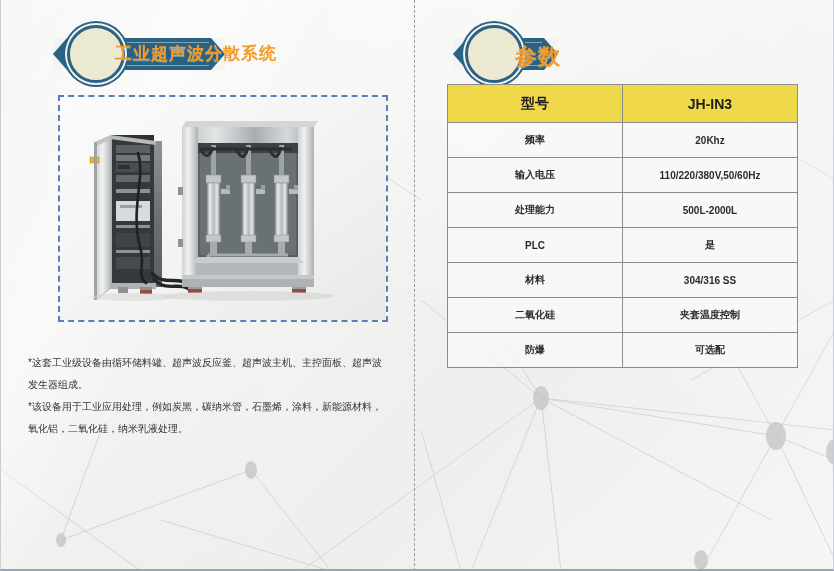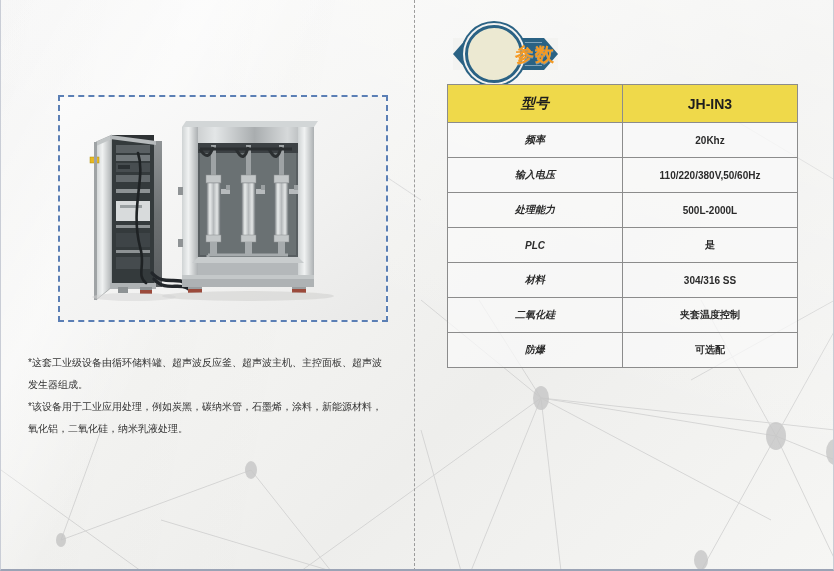--- a/index.html
+++ b/index.html
@@ -65,21 +65,21 @@
   }
   
   #banner-left{left:52px;top:38px;width:172px;height:32px;}
   #banner-left .ribbon-bar{width:172px;}
   #banner-left .ribbon-circle{left:14px;top:-13px;width:52px;height:52px;}
   #banner-left .ribbon-title{left:62px;top:4px;font-size:17px;}
   
   #banner-right{left:452px;top:38px;width:105px;height:32px;}
   #banner-right .ribbon-bar{width:105px;}
   #banner-right .ribbon-circle{left:12px;top:-13px;width:52px;height:52px;}
-  #banner-right .ribbon-title{left:62px;top:4px;font-size:19px;}
+  #banner-right .ribbon-title{left:62px;top:4px;font-size:22px;}
   
   #photo-frame{
     position:absolute;left:57px;top:95px;width:330px;height:227px;
     border:2px dashed #5b7fb5;box-sizing:border-box;
     background:#f7f7f6;
   }
   #photo-canvas{position:absolute;left:0;top:0;width:326px;height:223px;}
   
   #description{
     position:absolute;left:27px;top:352px;width:360px;
@@ -95,21 +95,21 @@
   #spec-table td{
     border:1px solid #8c8c8c;
     text-align:center;vertical-align:middle;
     height:32px;font-size:10px;color:#2b2b2b;
     font-weight:bold;
   }
   #spec-table tr.header-row td{
     background:#efd94a;font-size:14px;font-weight:bold;color:#1e1e1e;
     height:35px;
   }
-  #spec-table td.col-label{width:172px;font-style:italic;}
+  #spec-table td.col-label{width:172px;}
   #spec-table td.col-value{width:172px;margin-left:32px;}
 </style>
 </head>
 <body>
 
 <div id="page">
 
   <svg id="bg-network" viewBox="0 0 834 571" preserveAspectRatio="none">
     <g stroke="#cdcdcd" stroke-width="1" fill="none" opacity="0.75">
       <path d="M540 398 L300 571"></path>
@@ -141,20 +141,27 @@
       <ellipse cx="834" cy="452" rx="9" ry="13"></ellipse>
       <ellipse cx="250" cy="470" rx="6" ry="9"></ellipse>
       <ellipse cx="60" cy="540" rx="5" ry="7"></ellipse>
       <ellipse cx="700" cy="560" rx="7" ry="10"></ellipse>
     </g>
   </svg>
   <div id="bg-sheen"></div>
 
   <div id="divider"></div>
 
+  <div class="ribbon-wrap" id="banner-left">
+    <div class="ribbon-bar">
+      <div class="ribbon-inner-line"></div>
+    </div>
+    <div class="ribbon-circle"></div>
+    <div class="ribbon-title">工业超声波分散系统</div>
+  </div>
 
   <div id="photo-frame">
     <svg id="photo-canvas" viewBox="0 0 326 223">
       <defs>
         <linearGradient id="steelA" x1="0" y1="0" x2="1" y2="0">
           <stop offset="0%" stop-color="#b9bcbd"></stop>
           <stop offset="25%" stop-color="#e3e6e7"></stop>
           <stop offset="55%" stop-color="#a9adaf"></stop>
           <stop offset="80%" stop-color="#d6d9da"></stop>
           <stop offset="100%" stop-color="#9ea2a4"></stop>

